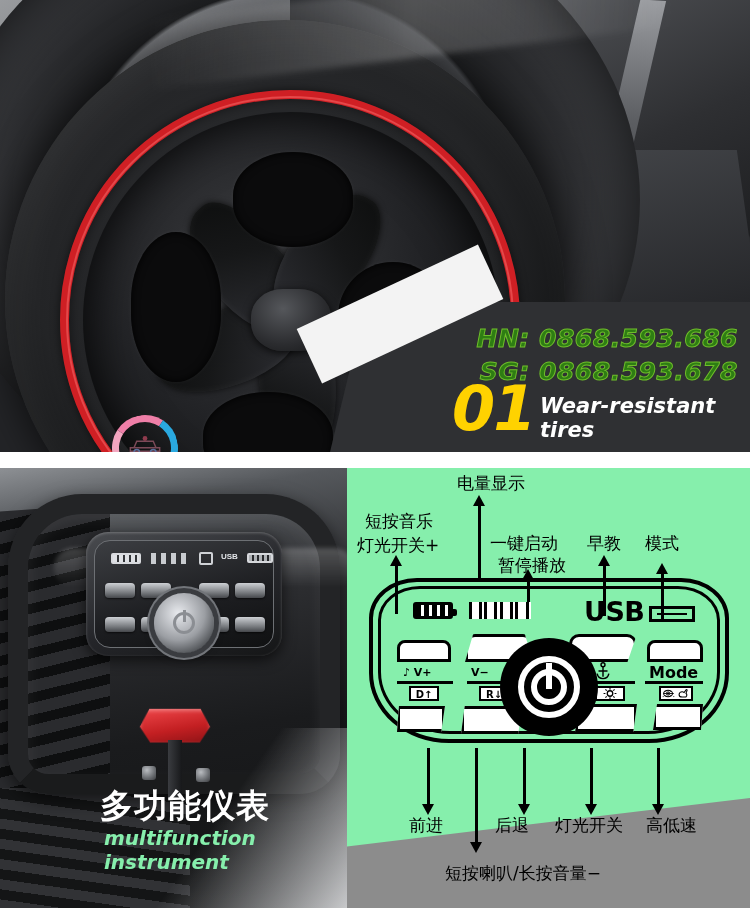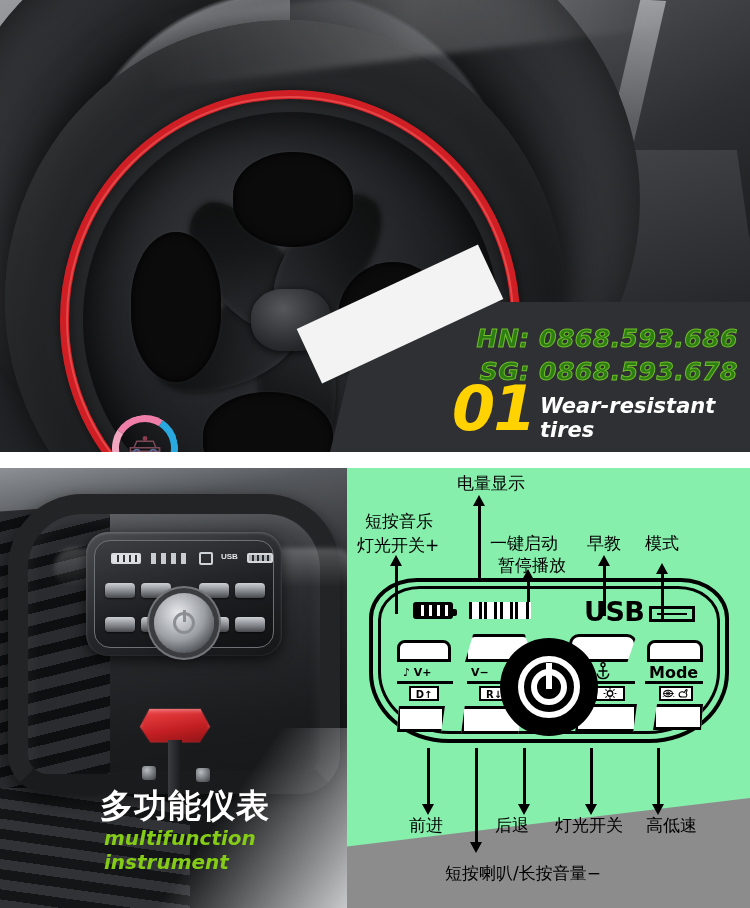--- a/index.html
+++ b/index.html
@@ -151,21 +151,21 @@
     background:radial-gradient(circle at 35% 30%,#b9bcc0,#6a6d71 60%,#3a3c3f); }
   
   .fade02 { position:absolute; left:150px; bottom:0; width:200px; height:180px;
     background:linear-gradient(125deg,rgba(255,255,255,0) 40%,rgba(235,236,238,.85) 100%); }
   .num02 { position:absolute; left:22px; top:318px; font-size:62px; font-weight:bold;
     color:#ffd200; font-style:italic; letter-spacing:-2px; line-height:1;
     font-family:"DejaVu Sans",sans-serif; }
   .cap02cn { position:absolute; left:100px; top:316px; font-size:33px; font-weight:bold;
     color:#ffffff; font-family:"DejaVu Sans",sans-serif; letter-spacing:1px; }
   .cap02en { position:absolute; left:104px; top:358px; font-size:20px; font-weight:bold;
-    font-style:italic; color:#84cc16; font-family:"DejaVu Sans",sans-serif; }
+    font-style:italic; color:#86efac; font-family:"DejaVu Sans",sans-serif; }
 
   
   .diagram { position:absolute; left:347px; top:0; width:403px; height:440px; background:#86efac; }
   .grey-wedge { position:absolute; left:0; bottom:0; width:403px; height:110px; background:#8c8c8c;
     clip-path:polygon(0 44%, 403px 0, 403px 110px, 0 110px); }
   .dlabel { position:absolute; font-family:"DejaVu Sans",sans-serif; color:#000;
     font-size:17px; line-height:1.12; white-space:nowrap; }
   .arrow { position:absolute; background:#000; width:2.5px; }
   .arrow:after { content:""; position:absolute; left:50%; width:0; height:0; }
   .arrow.up:after { top:-9px; margin-left:-6px; border-left:6px solid transparent;

